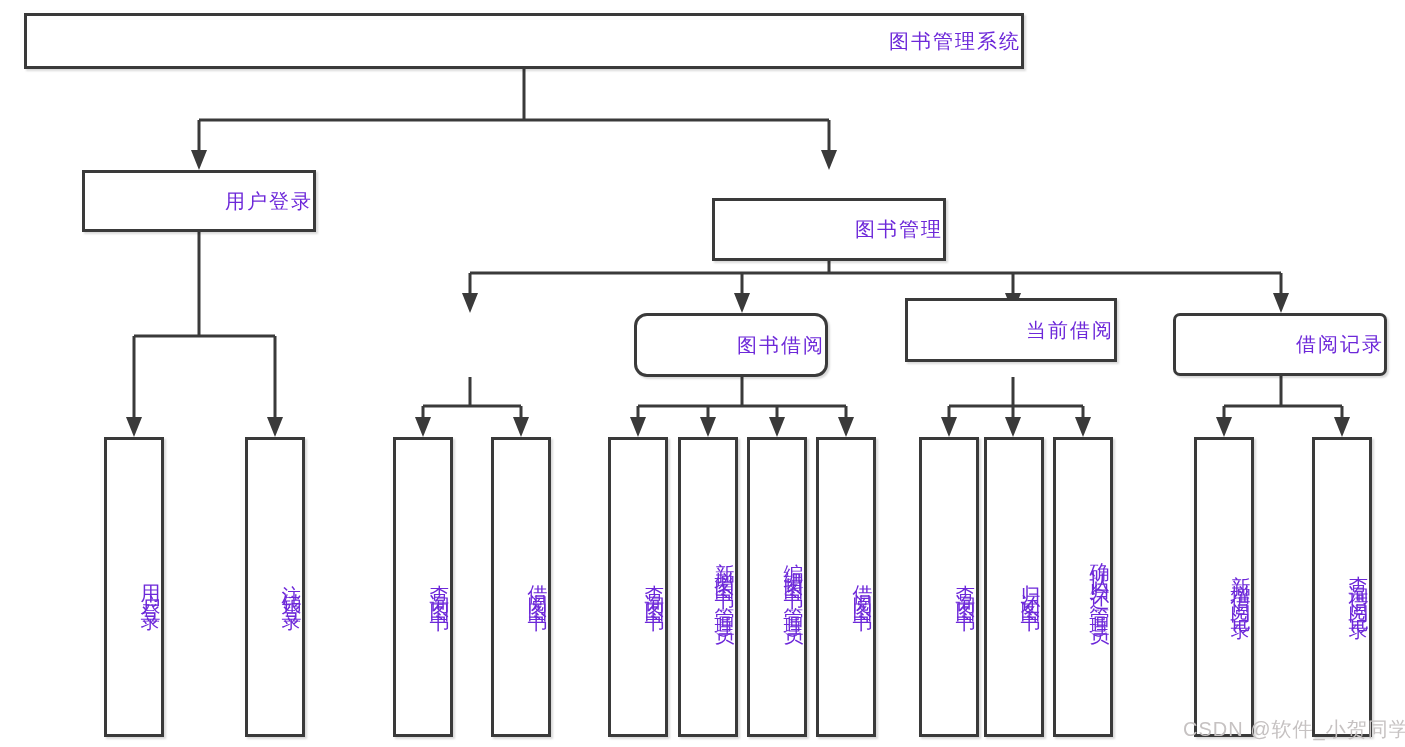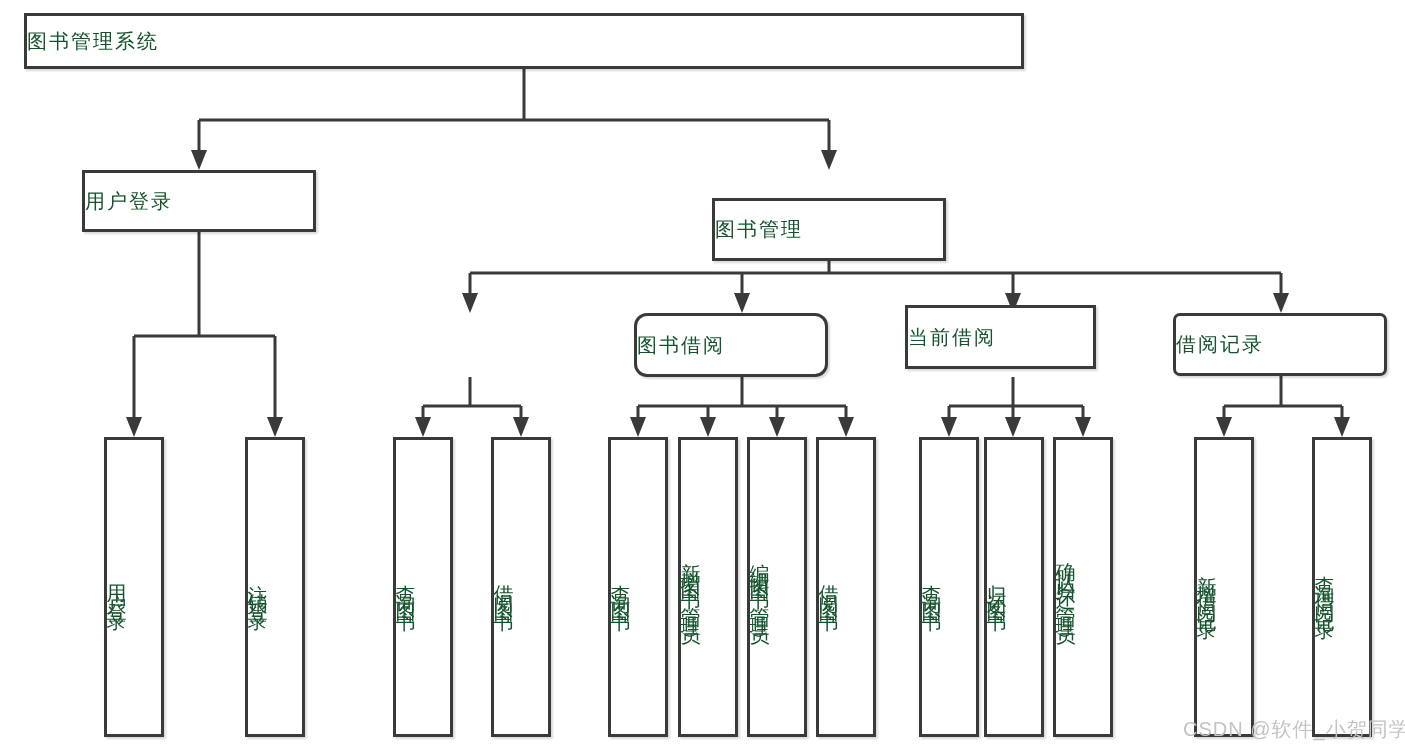--- a/index.html
+++ b/index.html
@@ -24,22 +24,22 @@
     pointer-events: none;
   }
   .node {
     position: absolute;
     box-sizing: border-box;
     background: #ffffff;
     border: 3px solid #3a3a3a;
     box-shadow: 2px 2px 2px rgba(0,0,0,0.15);
     display: flex;
     align-items: center;
-    justify-content: flex-start;
-    color: #14532d;
+    justify-content: flex-end;
+    color: #6d28d9;
   }
   .node .lbl {
     font-size: 20px;
     letter-spacing: 2px;
     white-space: nowrap;
   }
   .leaf .lbl {
     writing-mode: vertical-rl;
     letter-spacing: 9px;
     white-space: normal;
@@ -114,21 +114,21 @@
   <div class="node" style="left:82px; top:170px; width:234px; height:62px;">
     <span class="lbl">用户登录</span>
   </div>
   <div class="node" style="left:712px; top:170px; width:234px; height:63px;margin-top:28px;">
     <span class="lbl">图书管理</span>
   </div>
 
   <div class="node" style="left:634px; top:313px; width:194px; height:64px;border-radius:13px;">
     <span class="lbl">图书借阅</span>
   </div>
-  <div class="node" style="left:905px; top:305px; width:191px; height:64px;">
+  <div class="node" style="left:905px; top:298px; width:212px; height:64px;">
     <span class="lbl">当前借阅</span>
   </div>
   <div class="node" style="left:1173px; top:313px; width:214px; height:63px;border-radius:7px;">
     <span class="lbl">借阅记录</span>
   </div>
 
   <div class="node leaf" style="left:104px; top:437px; width:60px; height:300px;">
     <span class="lbl">用户登录</span>
   </div>
   <div class="node leaf" style="left:245px; top:437px; width:60px; height:300px;">

